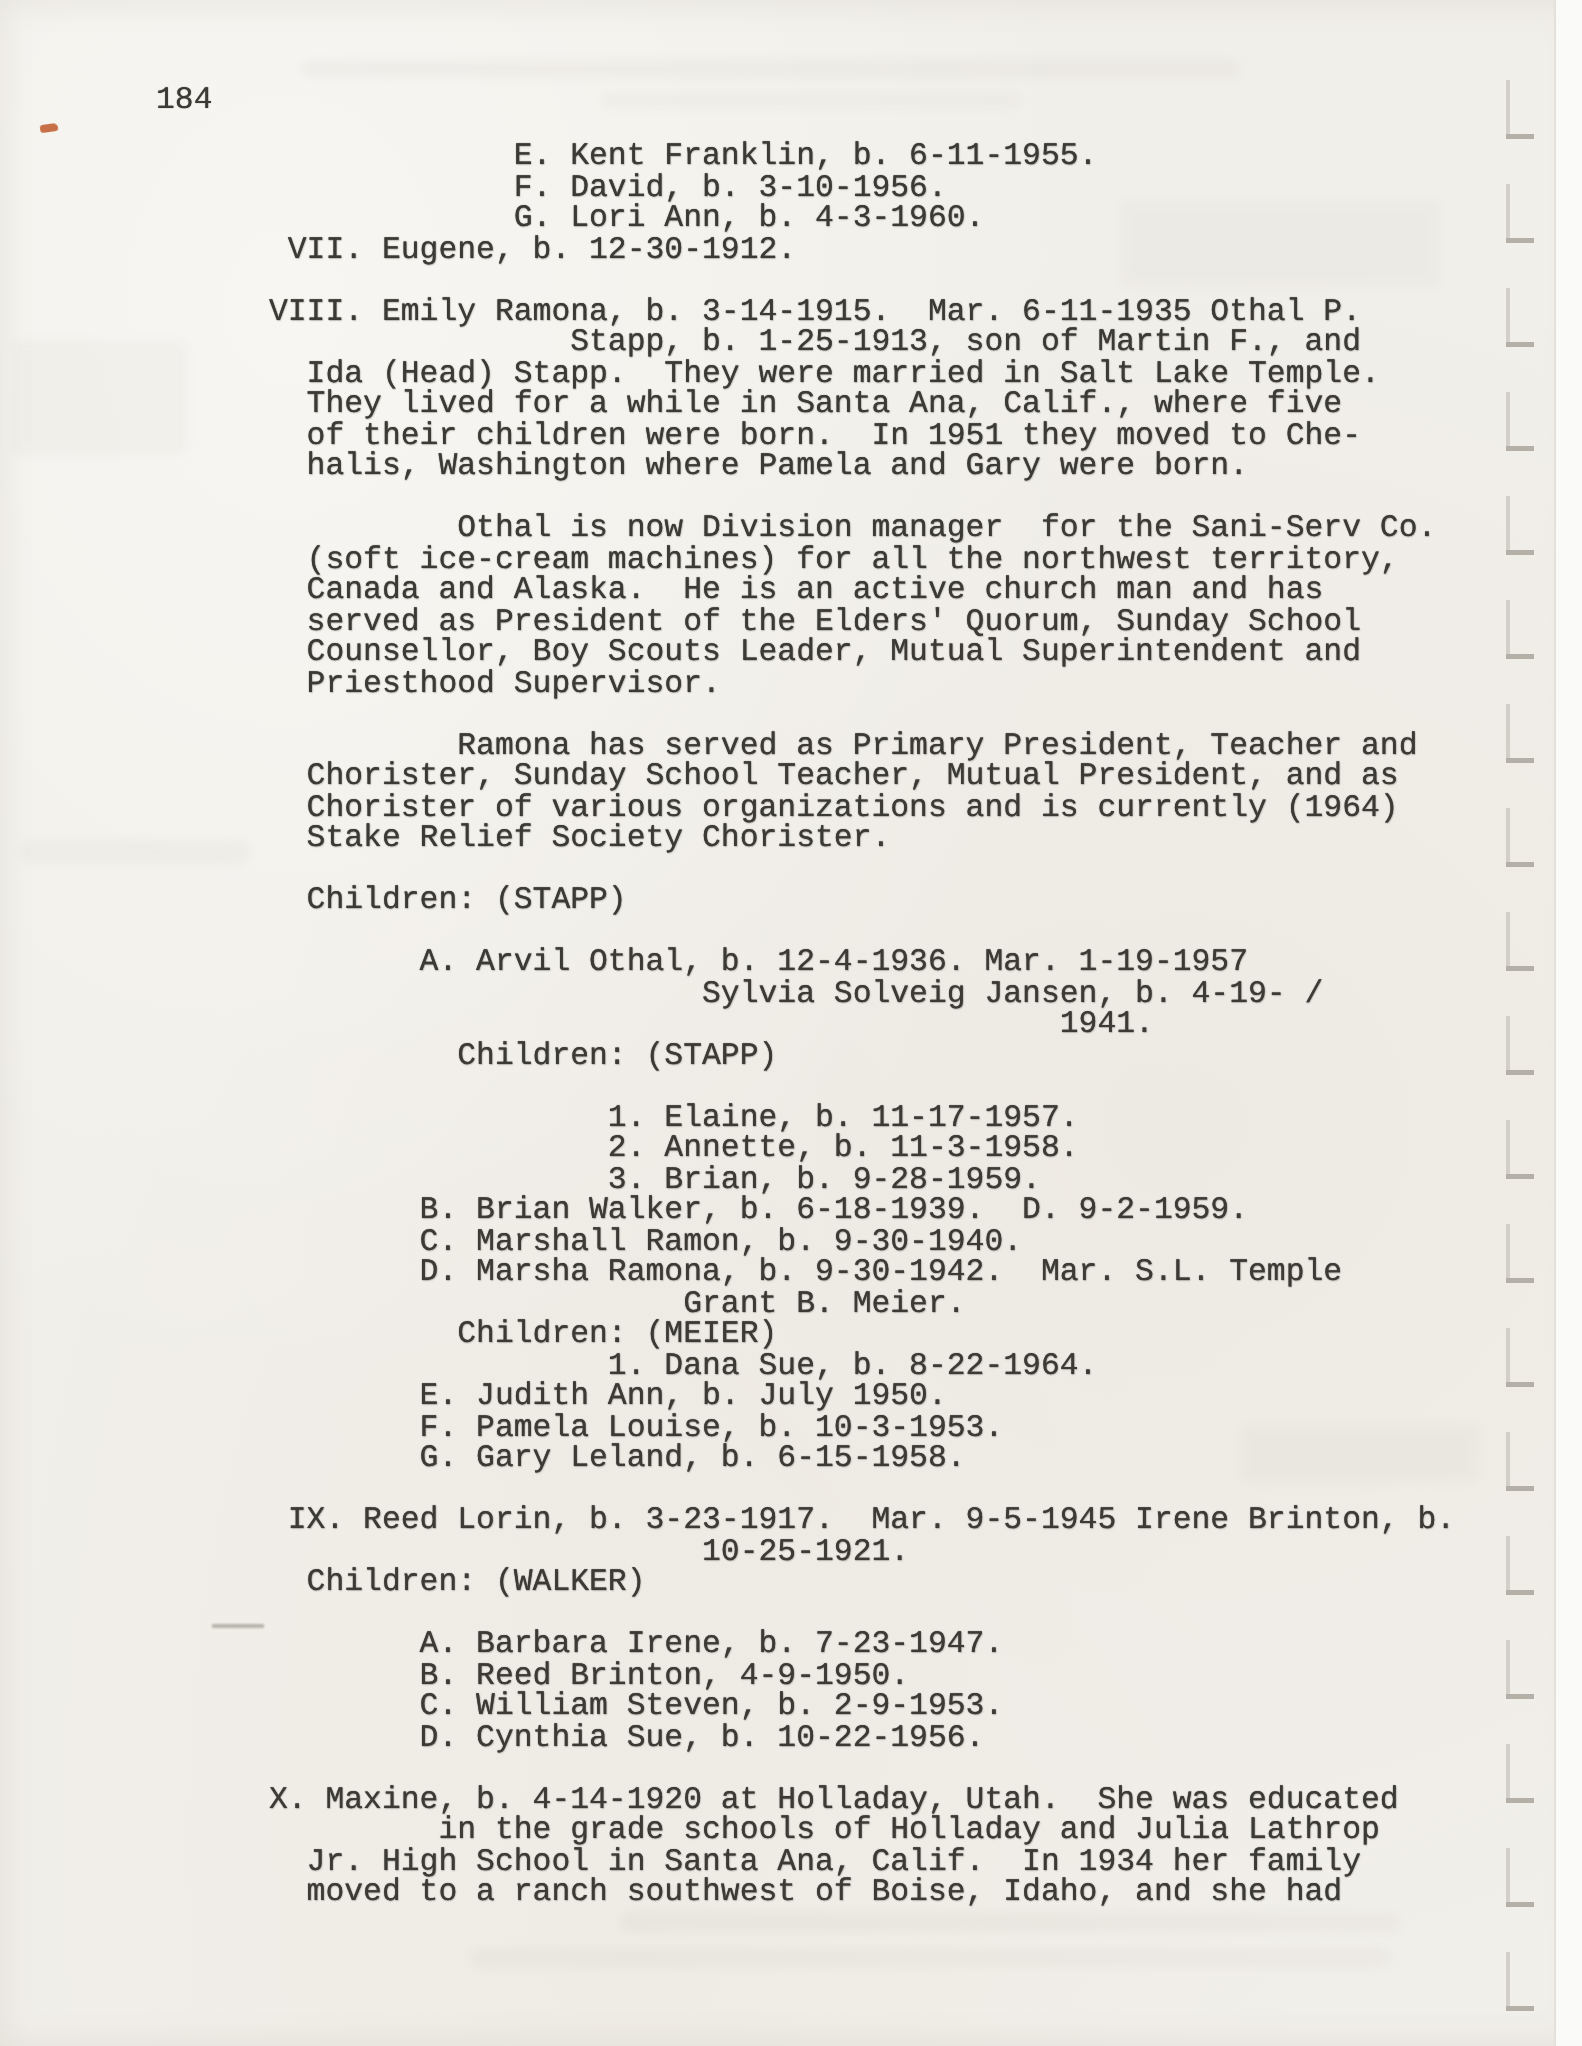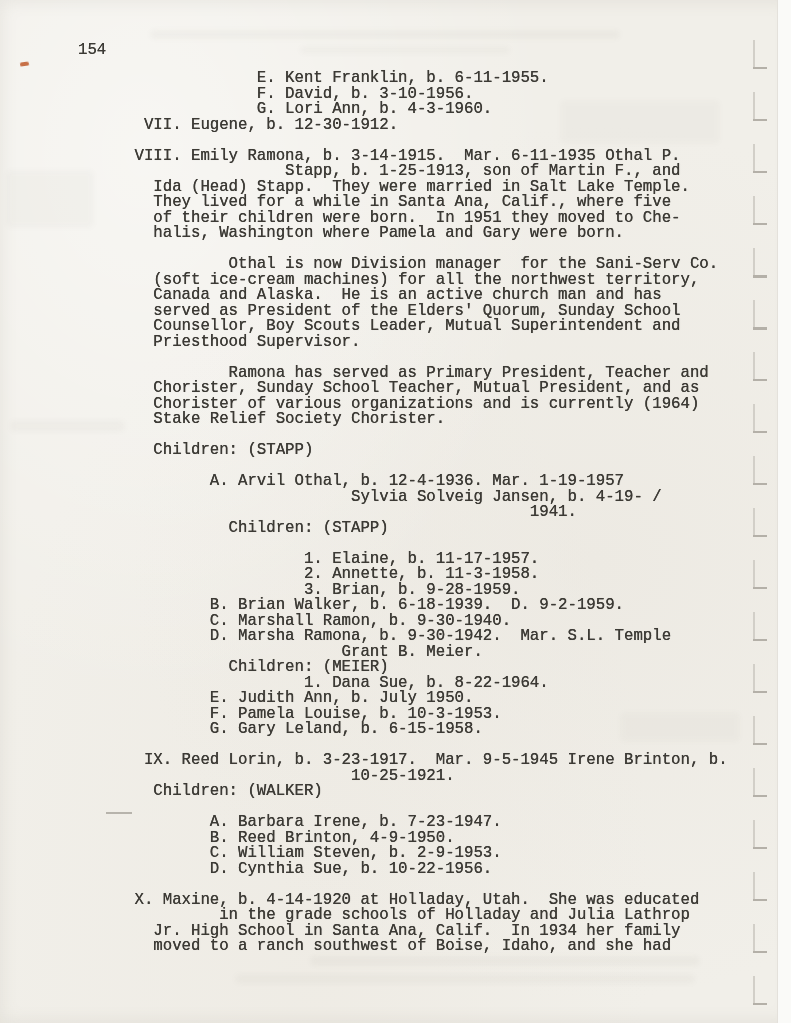--- a/index.html
+++ b/index.html
@@ -85,21 +85,21 @@
   <div class="ghost g2"></div>
   <div class="ghost g3"></div>
   <div class="ghost g4"></div>
   <div class="ghost g5"></div>
   <div class="ghost g6"></div>
   <div class="ghost g7"></div>
   <div class="ghost g8"></div>
 
   <div class="ink-mark"></div>
 
-  <div class="page-number">154</div>
+  <div class="page-number">184</div>
 
   <div class="body-text"><div class="line">                   E. Kent Franklin, b. 6-11-1955.</div><div class="line">                   F. David, b. 3-10-1956.</div><div class="line">                   G. Lori Ann, b. 4-3-1960.</div><div class="line">       VII. Eugene, b. 12-30-1912.</div><div class="line"> </div><div class="line">      VIII. Emily Ramona, b. 3-14-1915.  Mar. 6-11-1935 Othal P.</div><div class="line">                      Stapp, b. 1-25-1913, son of Martin F., and</div><div class="line">        Ida (Head) Stapp.  They were married in Salt Lake Temple.</div><div class="line">        They lived for a while in Santa Ana, Calif., where five</div><div class="line">        of their children were born.  In 1951 they moved to Che-</div><div class="line">        halis, Washington where Pamela and Gary were born.</div><div class="line"> </div><div class="line">                Othal is now Division manager  for the Sani-Serv Co.</div><div class="line">        (soft ice-cream machines) for all the northwest territory,</div><div class="line">        Canada and Alaska.  He is an active church man and has</div><div class="line">        served as President of the Elders' Quorum, Sunday School</div><div class="line">        Counsellor, Boy Scouts Leader, Mutual Superintendent and</div><div class="line">        Priesthood Supervisor.</div><div class="line"> </div><div class="line">                Ramona has served as Primary President, Teacher and</div><div class="line">        Chorister, Sunday School Teacher, Mutual President, and as</div><div class="line">        Chorister of various organizations and is currently (1964)</div><div class="line">        Stake Relief Society Chorister.</div><div class="line"> </div><div class="line">        Children: (STAPP)</div><div class="line"> </div><div class="line">              A. Arvil Othal, b. 12-4-1936. Mar. 1-19-1957</div><div class="line">                             Sylvia Solveig Jansen, b. 4-19- /</div><div class="line">                                                1941.</div><div class="line">                Children: (STAPP)</div><div class="line"> </div><div class="line">                        1. Elaine, b. 11-17-1957.</div><div class="line">                        2. Annette, b. 11-3-1958.</div><div class="line">                        3. Brian, b. 9-28-1959.</div><div class="line">              B. Brian Walker, b. 6-18-1939.  D. 9-2-1959.</div><div class="line">              C. Marshall Ramon, b. 9-30-1940.</div><div class="line">              D. Marsha Ramona, b. 9-30-1942.  Mar. S.L. Temple</div><div class="line">                            Grant B. Meier.</div><div class="line">                Children: (MEIER)</div><div class="line">                        1. Dana Sue, b. 8-22-1964.</div><div class="line">              E. Judith Ann, b. July 1950.</div><div class="line">              F. Pamela Louise, b. 10-3-1953.</div><div class="line">              G. Gary Leland, b. 6-15-1958.</div><div class="line"> </div><div class="line">       IX. Reed Lorin, b. 3-23-1917.  Mar. 9-5-1945 Irene Brinton, b.</div><div class="line">                             10-25-1921.</div><div class="line">        Children: (WALKER)</div><div class="line"> </div><div class="line">              A. Barbara Irene, b. 7-23-1947.</div><div class="line">              B. Reed Brinton, 4-9-1950.</div><div class="line">              C. William Steven, b. 2-9-1953.</div><div class="line">              D. Cynthia Sue, b. 10-22-1956.</div><div class="line"> </div><div class="line">      X. Maxine, b. 4-14-1920 at Holladay, Utah.  She was educated</div><div class="line">               in the grade schools of Holladay and Julia Lathrop</div><div class="line">        Jr. High School in Santa Ana, Calif.  In 1934 her family</div><div class="line">        moved to a ranch southwest of Boise, Idaho, and she had</div></div>
 
   <div class="pencil-dash"></div>
 
   <div class="binding-strip">
     <div class="stems"></div>
     <div class="feet"></div>
   </div>
 

